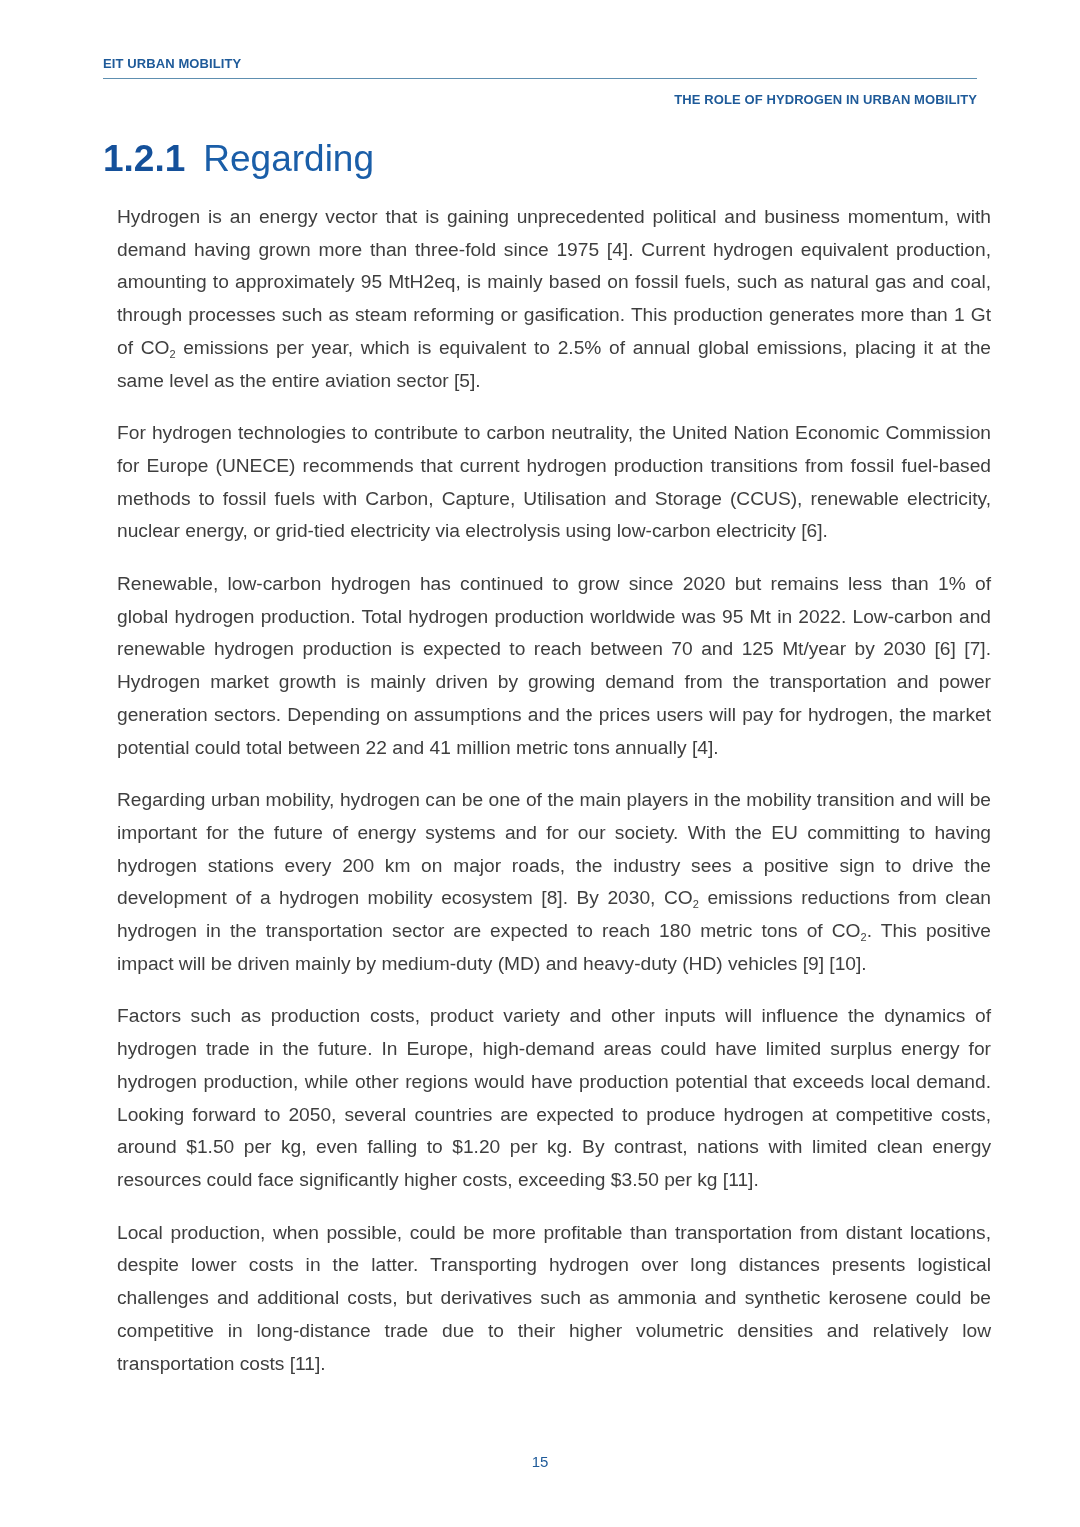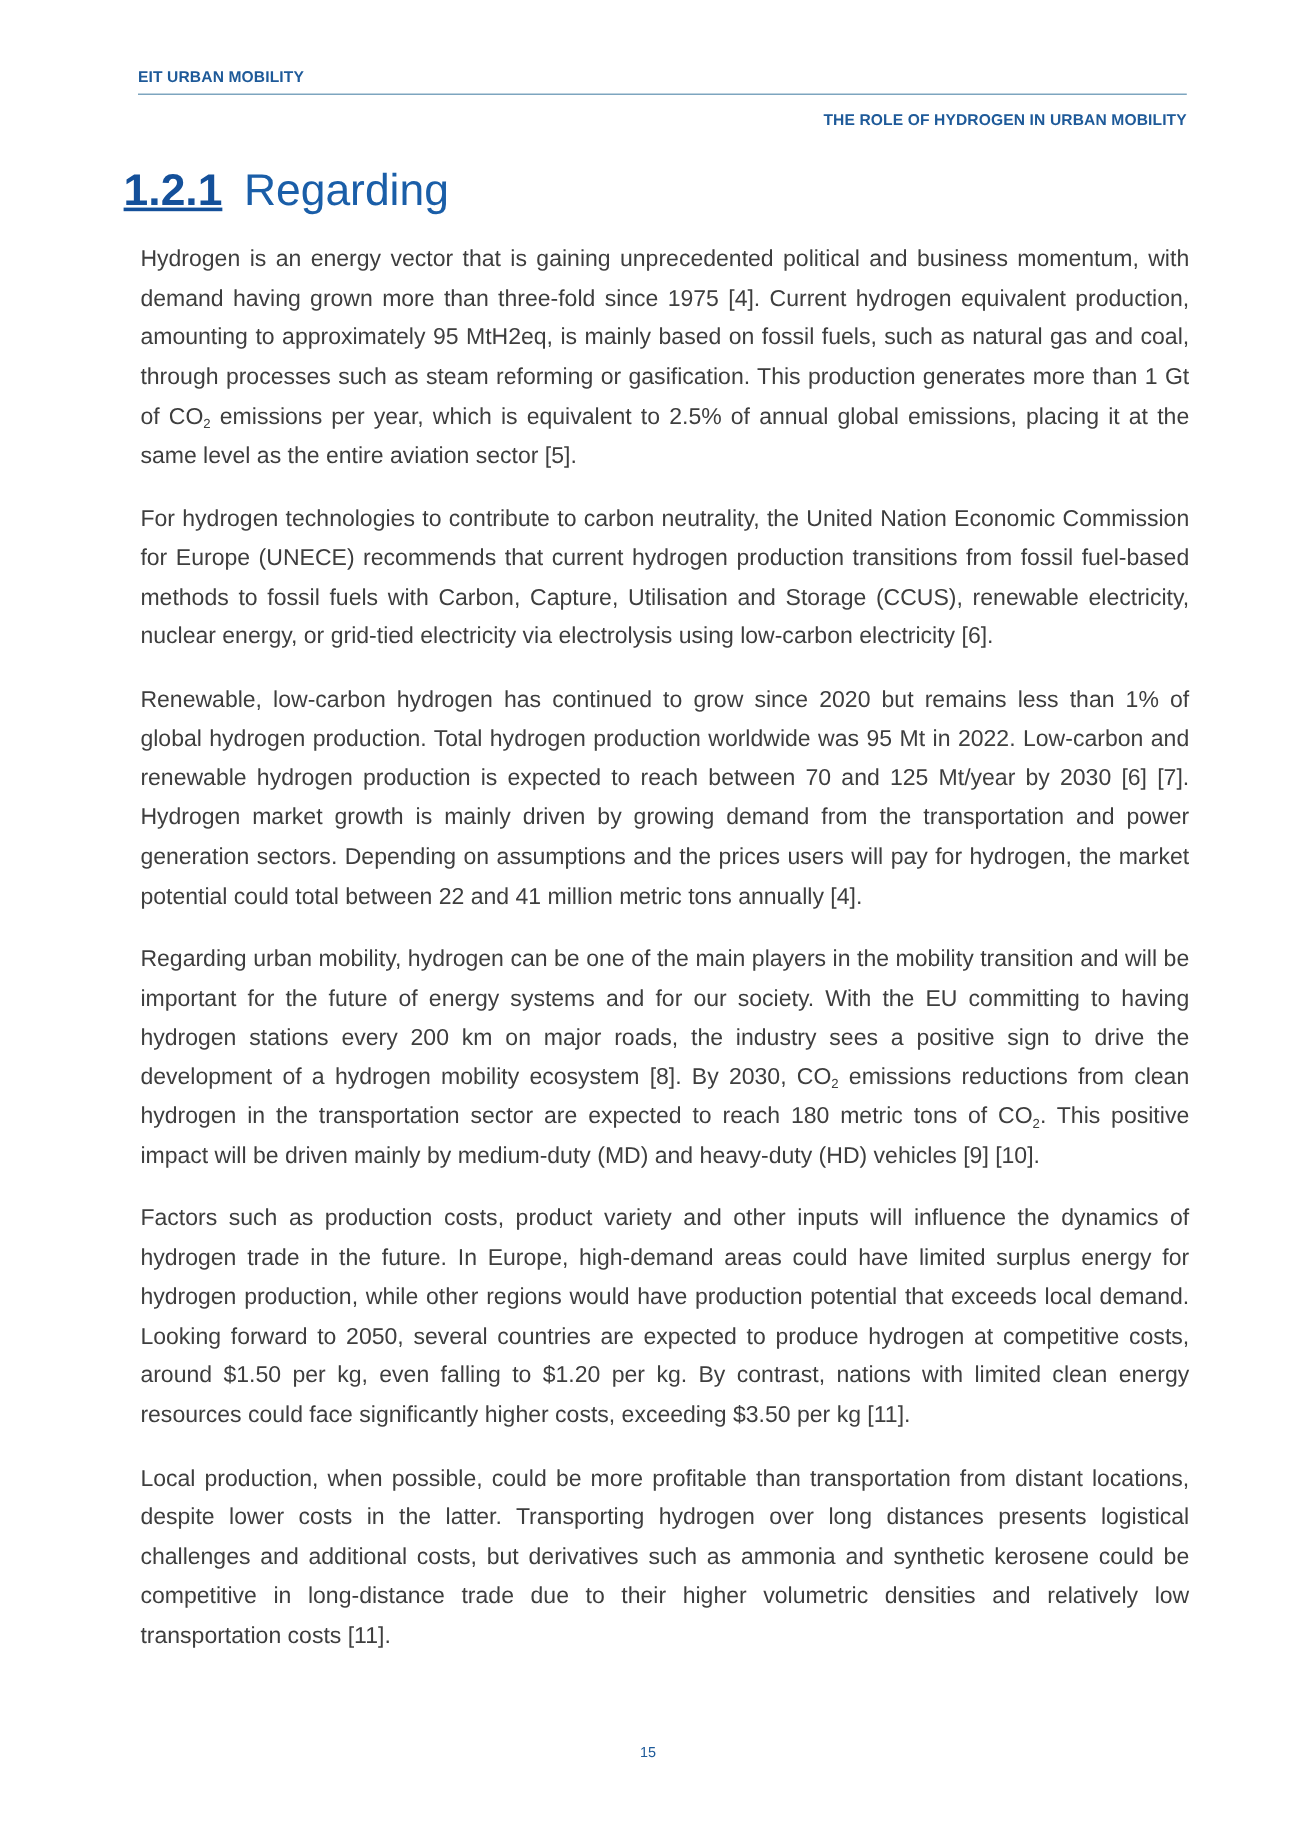--- a/index.html
+++ b/index.html
@@ -1,27 +1,27 @@
 <!DOCTYPE html>
 <html><head>
   <meta charset="utf-8">
   <style>
     html, body { margin: 0; padding: 0; background: #ffffff; }
     body { width: 1080px; height: 1527px; position: relative; overflow: hidden; }
     .page { position: absolute; left: 0; top: 0; width: 1080px; height: 1527px; background: #fff; }
-    .header { position: absolute; left: 115px; top: 56px; width: 874px; height: 22px; border-bottom: 1.5px solid #5e8fb0; }
+    .header { position: absolute; left: 103px; top: 56px; width: 874px; height: 22px; border-bottom: 1.5px solid #5e8fb0; }
     .header span { position: absolute; top: 0; font-family: "Liberation Sans", sans-serif; font-weight: bold; font-size: 13px; color: #1e5a99; letter-spacing: 0.1px; }
     .header .left { left: 0; }
     .header .right { right: 0; margin-top: 36px; }
     .title { position: absolute; left: 103px; top: 136px; font-family: "Liberation Sans", sans-serif; color: #1a5ea8; font-size: 37px; line-height: 46px; white-space: nowrap; }
-    .title .num { font-weight: bold; color: #14509a; margin-right: 18px; text-decoration: underline; }
+    .title .num { font-weight: bold; color: #14509a; margin-right: 18px; }
     .body { position: absolute; left: 103px; top: 201px; width: 874px; font-family: "Liberation Sans", sans-serif; font-size: 19.2px; line-height: 32.7px; color: #3e3e3e; margin-left: 14px; }
     .body p { margin: 0 0 20px 0; text-align: justify; }
     .body sub { font-size: 11px; vertical-align: -4px; line-height: 0; }
-    .pagenum { position: absolute; left: 0; width: 1080px; top: 1453px; text-align: center; font-family: "Liberation Sans", sans-serif; font-size: 12px; color: #1e5a99; }
+    .pagenum { position: absolute; left: 0; width: 1080px; top: 1453px; text-align: center; font-family: "Liberation Sans", sans-serif; font-size: 15px; color: #1e5a99; }
   </style>
 </head>
 <body>
 
 <div class="page">
   <div class="header">
     <span class="left">EIT URBAN MOBILITY</span>
     <span class="right">THE ROLE OF HYDROGEN IN URBAN MOBILITY</span>
   </div>
 

